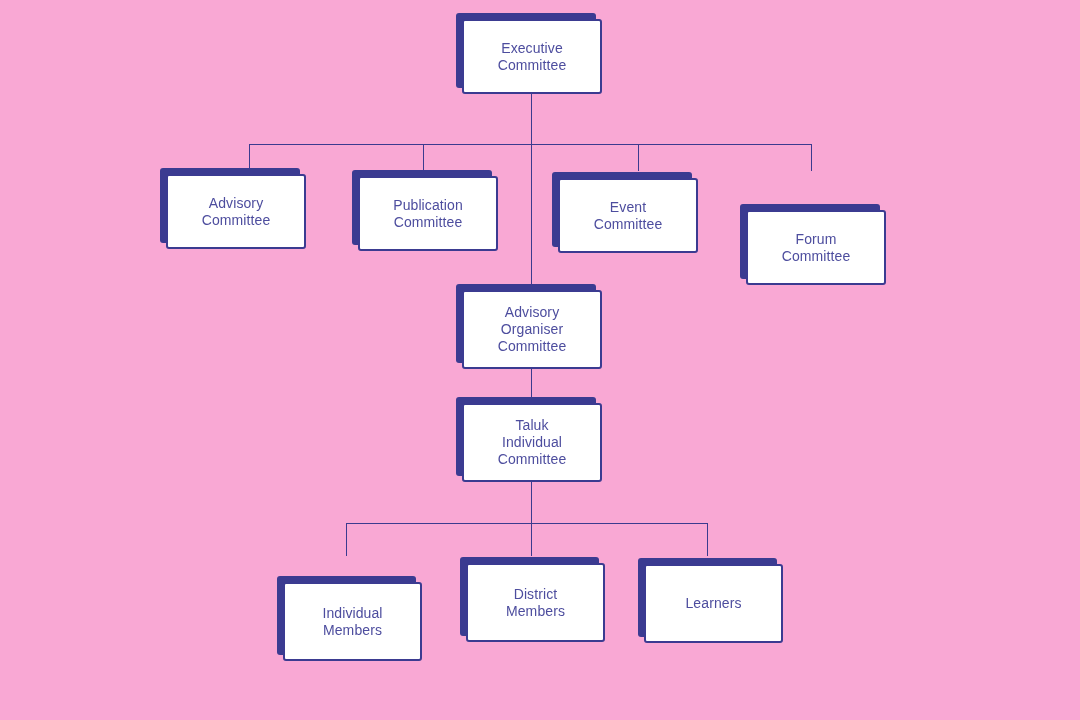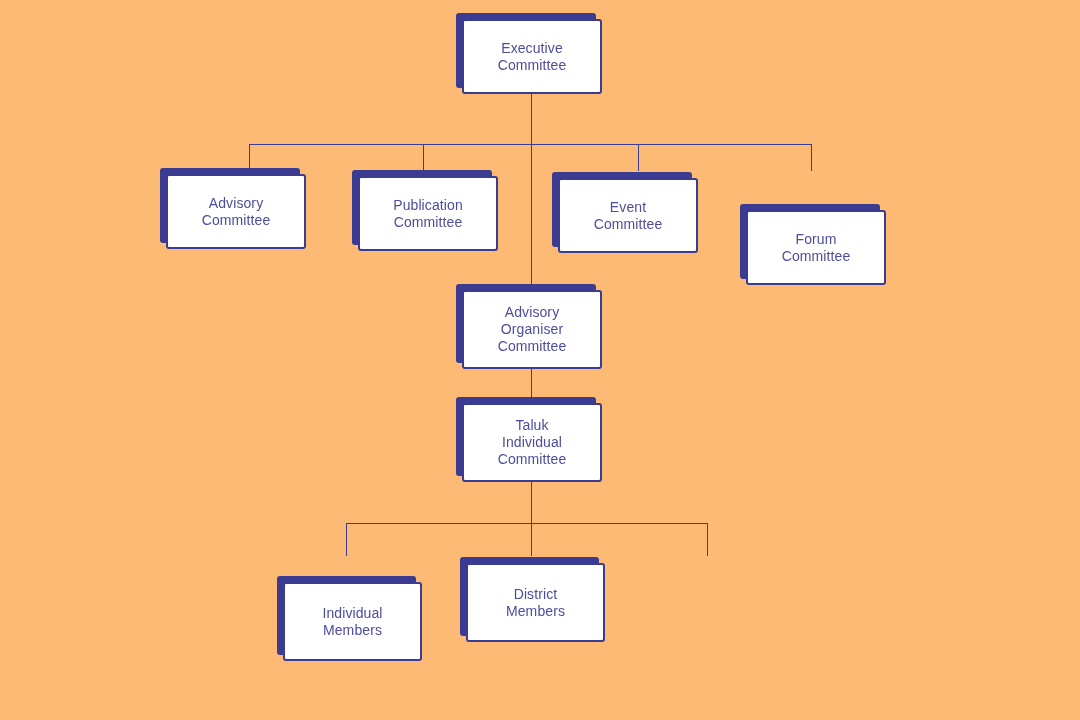--- a/index.html
+++ b/index.html
@@ -10,21 +10,21 @@
   body {
     width: 1080px;
     height: 720px;
     font-family: "Liberation Sans", sans-serif;
     overflow: hidden;
   }
   #chart-canvas {
     position: relative;
     width: 1080px;
     height: 720px;
-    background: #fdba74;
+    background: #f9a8d4;
   }
 
   
   .conn {
     position: absolute;
     background: #3b3b8f;
   }
   .conn-v { width: 1px; }
   .conn-h { height: 1px; }
 
@@ -156,14 +156,20 @@
   </div>
 
   <div class="node" style="left:460px; top:557px; width:139px; height:79px;">
     <div class="shadow"></div>
     <div class="face">
       <span class="label">District
 Members</span>
     </div>
   </div>
 
+  <div class="node" style="left:638px; top:558px; width:139px; height:79px;">
+    <div class="shadow"></div>
+    <div class="face">
+      <span class="label">Learners</span>
+    </div>
+  </div>
 
 </div>
 
 </body></html>

